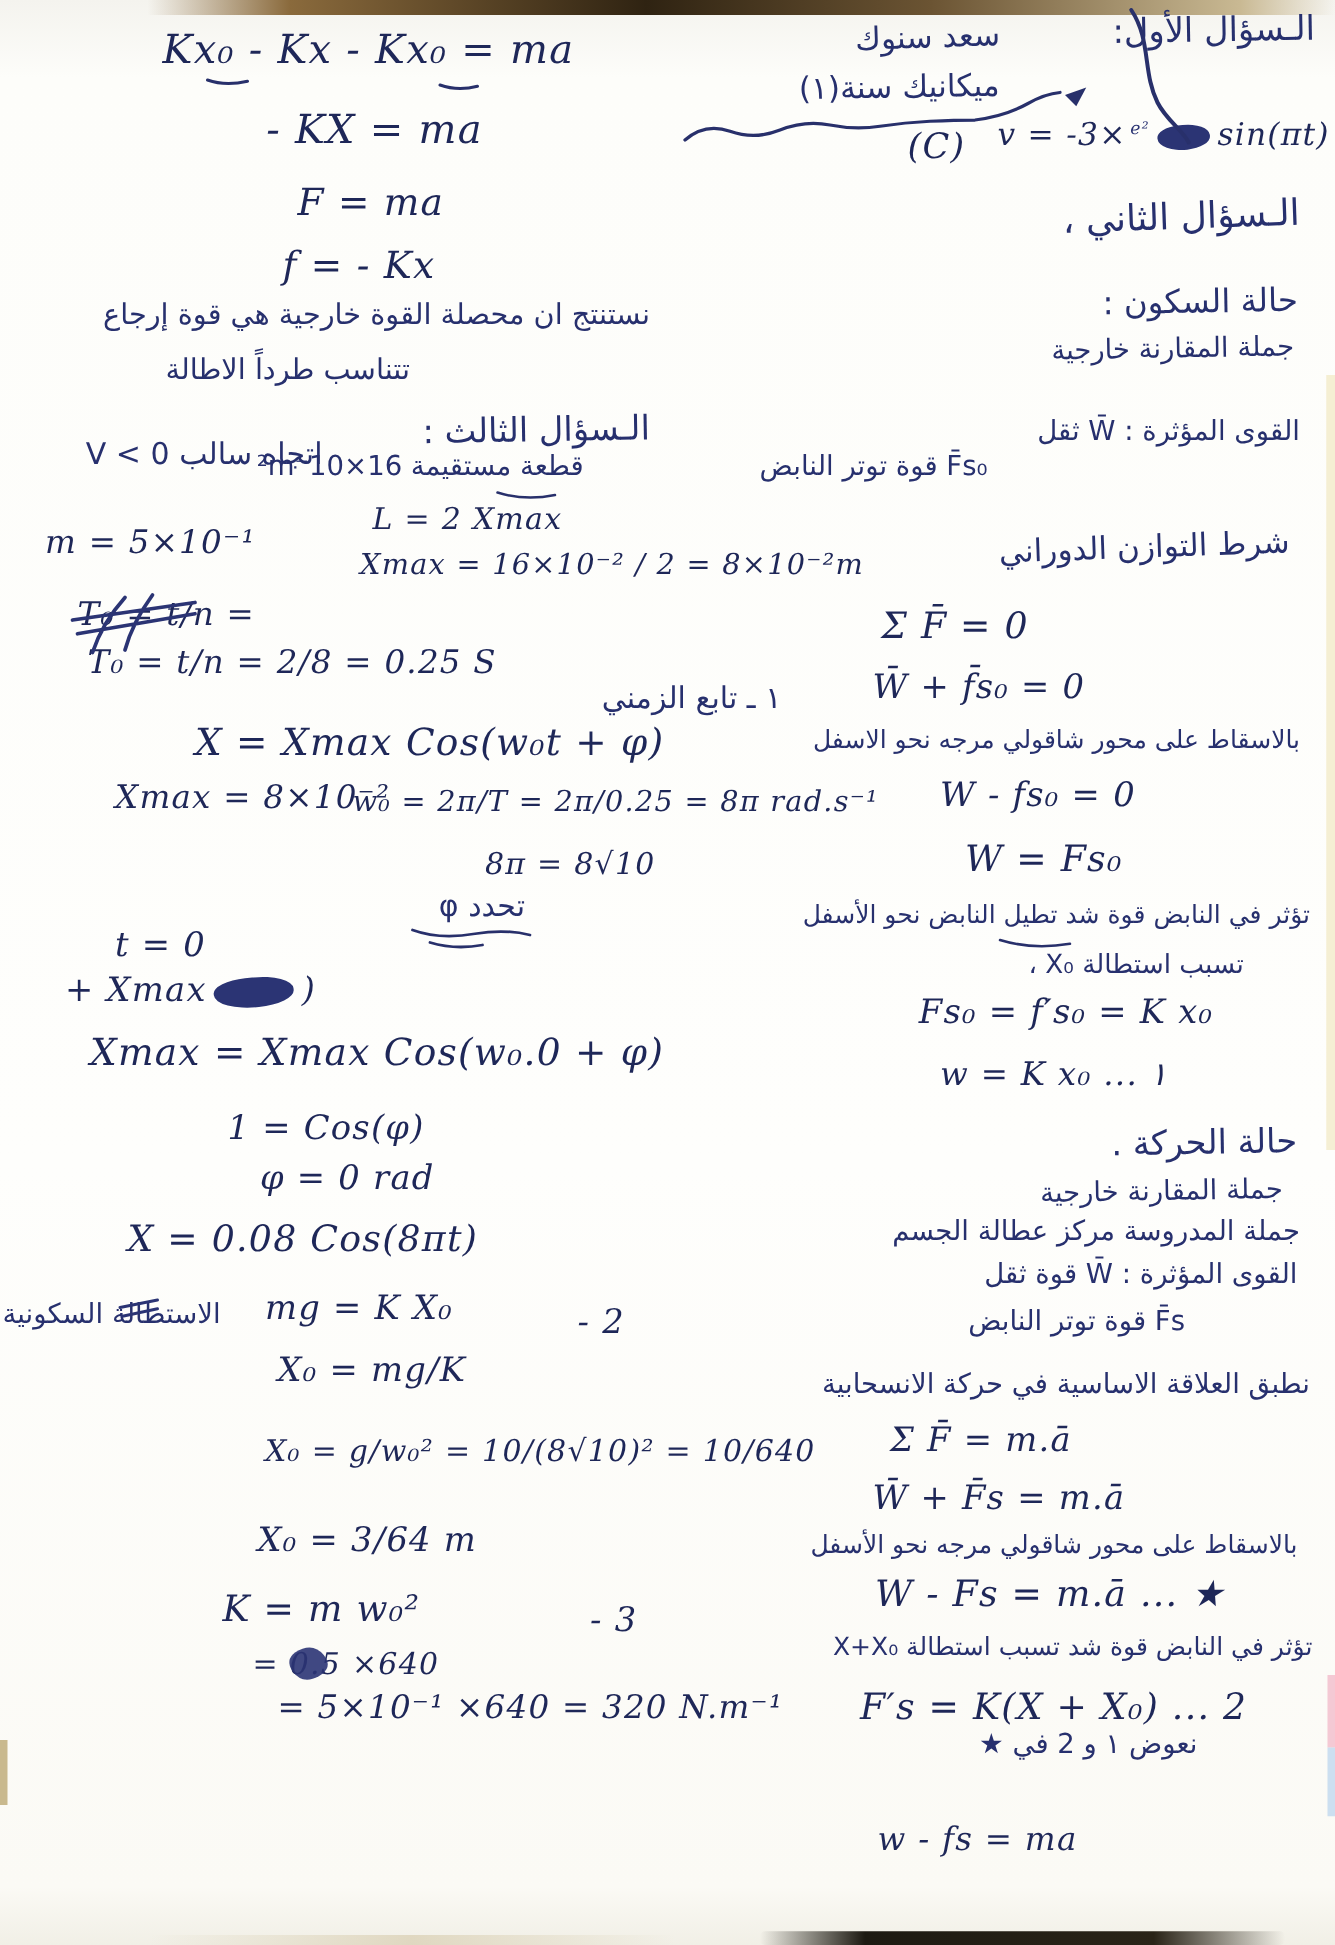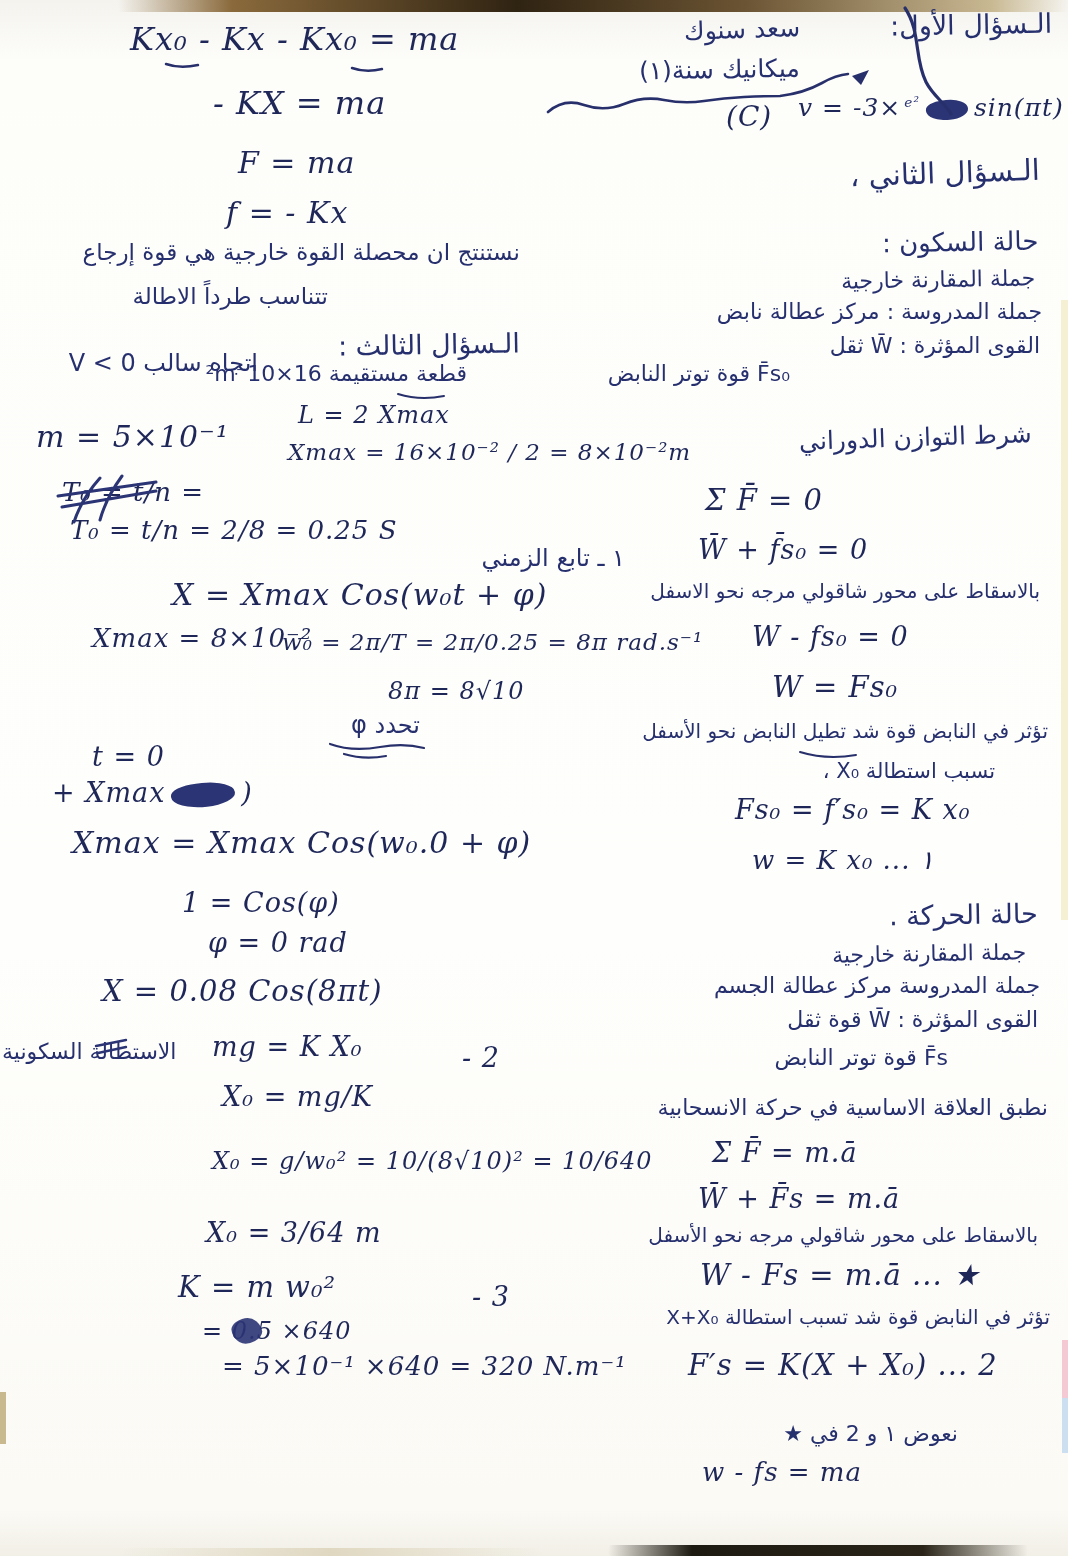--- a/index.html
+++ b/index.html
@@ -50,21 +50,20 @@
   <div class="ln eq" style="left:130px;top:22px;font-size:32px">Kx₀ - Kx - Kx₀ = ma</div>
   <div class="ln eq" style="left:213px;top:86px;font-size:32px">- KX = ma</div>
   <div class="ln eq" style="left:238px;top:146px;font-size:30px">F = ma</div>
   <div class="ln eq" style="left:226px;top:196px;font-size:30px">f = - Kx</div>
   <div class="ln ar" style="right:548px;top:240px;font-size:23px">نستنتج ان محصلة القوة خارجية هي قوة إرجاع</div>
   <div class="ln ar" style="right:740px;top:284px;font-size:23px">تتناسب طرداً الاطالة</div>
 
   <div class="ln ar tilt-l" style="right:28px;top:158px;font-size:29px">الـسؤال الثاني ،</div>
   <div class="ln ar tilt-s" style="right:30px;top:228px;font-size:26px">حالة السكون :</div>
   <div class="ln ar tilt-s" style="right:33px;top:268px;font-size:22px">جملة المقارنة خارجية</div>
-  <div class="ln ar" style="right:26px;top:300px;font-size:22px">جملة المدروسة : مركز عطالة نابض</div>
   <div class="ln ar" style="right:28px;top:334px;font-size:22px">القوى المؤثرة : W̄ ثقل</div>
   <div class="ln ar" style="right:278px;top:362px;font-size:22px">F̄s₀ قوة توتر النابض</div>
   <div class="ln ar tilt-l" style="right:36px;top:424px;font-size:25px">شرط التوازن الدوراني</div>
   <div class="ln eq" style="left:705px;top:485px;font-size:29px">Σ F̄ = 0</div>
   <div class="ln eq" style="left:698px;top:535px;font-size:27px">W̄ + f̄s₀ = 0</div>
   <div class="ln ar" style="right:28px;top:580px;font-size:20px">بالاسقاط على محور شاقولي مرجه نحو الاسفل</div>
   <div class="ln eq" style="left:752px;top:622px;font-size:27px">W - fs₀ = 0</div>
   <div class="ln eq" style="left:772px;top:672px;font-size:29px">W = Fs₀</div>
   <div class="ln ar" style="right:20px;top:720px;font-size:20px">تؤثر في النابض قوة شد تطيل النابض نحو الأسفل</div>
   <div class="ln ar" style="right:73px;top:760px;font-size:21px">تسبب استطالة X₀ ،</div>
@@ -76,33 +75,33 @@
   <div class="ln ar" style="right:28px;top:974px;font-size:22px">جملة المدروسة مركز عطالة الجسم</div>
   <div class="ln ar" style="right:30px;top:1008px;font-size:22px">القوى المؤثرة : W̄ قوة ثقل</div>
   <div class="ln ar" style="right:120px;top:1046px;font-size:22px">F̄s قوة توتر النابض</div>
   <div class="ln ar" style="right:20px;top:1096px;font-size:22px">نطبق العلاقة الاساسية في حركة الانسحابية</div>
   <div class="ln eq" style="left:712px;top:1138px;font-size:27px">Σ F̄ = m.ā</div>
   <div class="ln eq" style="left:698px;top:1184px;font-size:27px">W̄ + F̄s = m.ā</div>
   <div class="ln ar" style="right:30px;top:1224px;font-size:20px">بالاسقاط على محور شاقولي مرجه نحو الأسفل</div>
   <div class="ln ar" style="right:18px;top:1306px;font-size:20px">تؤثر في النابض قوة شد تسبب استطالة X+X₀</div>
   <div class="ln eq" style="left:700px;top:1260px;font-size:29px">W - Fs = m.ā  ...  ★</div>
   <div class="ln eq" style="left:688px;top:1350px;font-size:29px">F′s = K(X + X₀) ...  2</div>
-  <div class="ln ar" style="right:110px;top:1422px;font-size:22px">نعوض ١ و 2 في ★</div>
+  <div class="ln ar" style="right:110px;top:1384px;font-size:22px">نعوض ١ و 2 في ★</div>
   <div class="ln eq" style="left:702px;top:1458px;font-size:26px">w - fs = ma</div>
 
   <div class="ln ar tilt-s" style="right:548px;top:330px;font-size:27px">الـسؤال الثالث :</div>
   <div class="ln ar" style="right:601px;top:362px;font-size:22px">قطعة مستقيمة 16×10⁻²m</div>
   <div class="ln ar" style="right:810px;top:350px;font-size:24px">اتجاه سالب V &lt; 0</div>
   <div class="ln eq" style="left:298px;top:402px;font-size:24px">L = 2 Xmax</div>
-  <div class="ln eq" style="left:36px;top:420px;font-size:30px">m = 5×10⁻¹</div>
+  <div class="ln eq" style="left:36px;top:420px;font-size:26px">m = 5×10⁻¹</div>
   <div class="ln eq" style="left:288px;top:440px;font-size:23px">Xmax = 16×10⁻² / 2 = 8×10⁻²m</div>
   <div class="ln eq" style="left:62px;top:478px;font-size:26px">T₀ = t/n =</div>
   <div class="ln eq" style="left:70px;top:516px;font-size:26px">T₀ = t/n = 2/8 = 0.25 S</div>
   <div class="ln ar" style="right:443px;top:545px;font-size:24px">١ ـ تابع الزمني</div>
-  <div class="ln eq" style="left:172px;top:578px;font-size:30px">X = Xmax Cos(w₀t + φ)</div>
+  <div class="ln eq" style="left:156px;top:578px;font-size:30px">X = Xmax Cos(w₀t + φ)</div>
   <div class="ln eq" style="left:92px;top:624px;font-size:26px">Xmax = 8×10⁻²</div>
   <div class="ln eq" style="left:282px;top:630px;font-size:23px">w₀ = 2π/T = 2π/0.25 = 8π rad.s⁻¹</div>
   <div class="ln eq" style="left:388px;top:678px;font-size:24px">8π = 8√10</div>
   <div class="ln ar" style="right:648px;top:712px;font-size:24px">تحدد φ</div>
   <div class="ln eq" style="left:92px;top:742px;font-size:27px">t = 0</div>
   <div class="ln eq" style="left:52px;top:778px;font-size:27px">
     <span>+ Xmax</span><span class="blob" style="width:64px;height:24px"></span><span>)</span>
   </div>
   <div class="ln eq" style="left:72px;top:826px;font-size:30px">Xmax = Xmax Cos(w₀.0 + φ)</div>
   <div class="ln eq" style="left:182px;top:888px;font-size:27px">1 = Cos(φ)</div>

